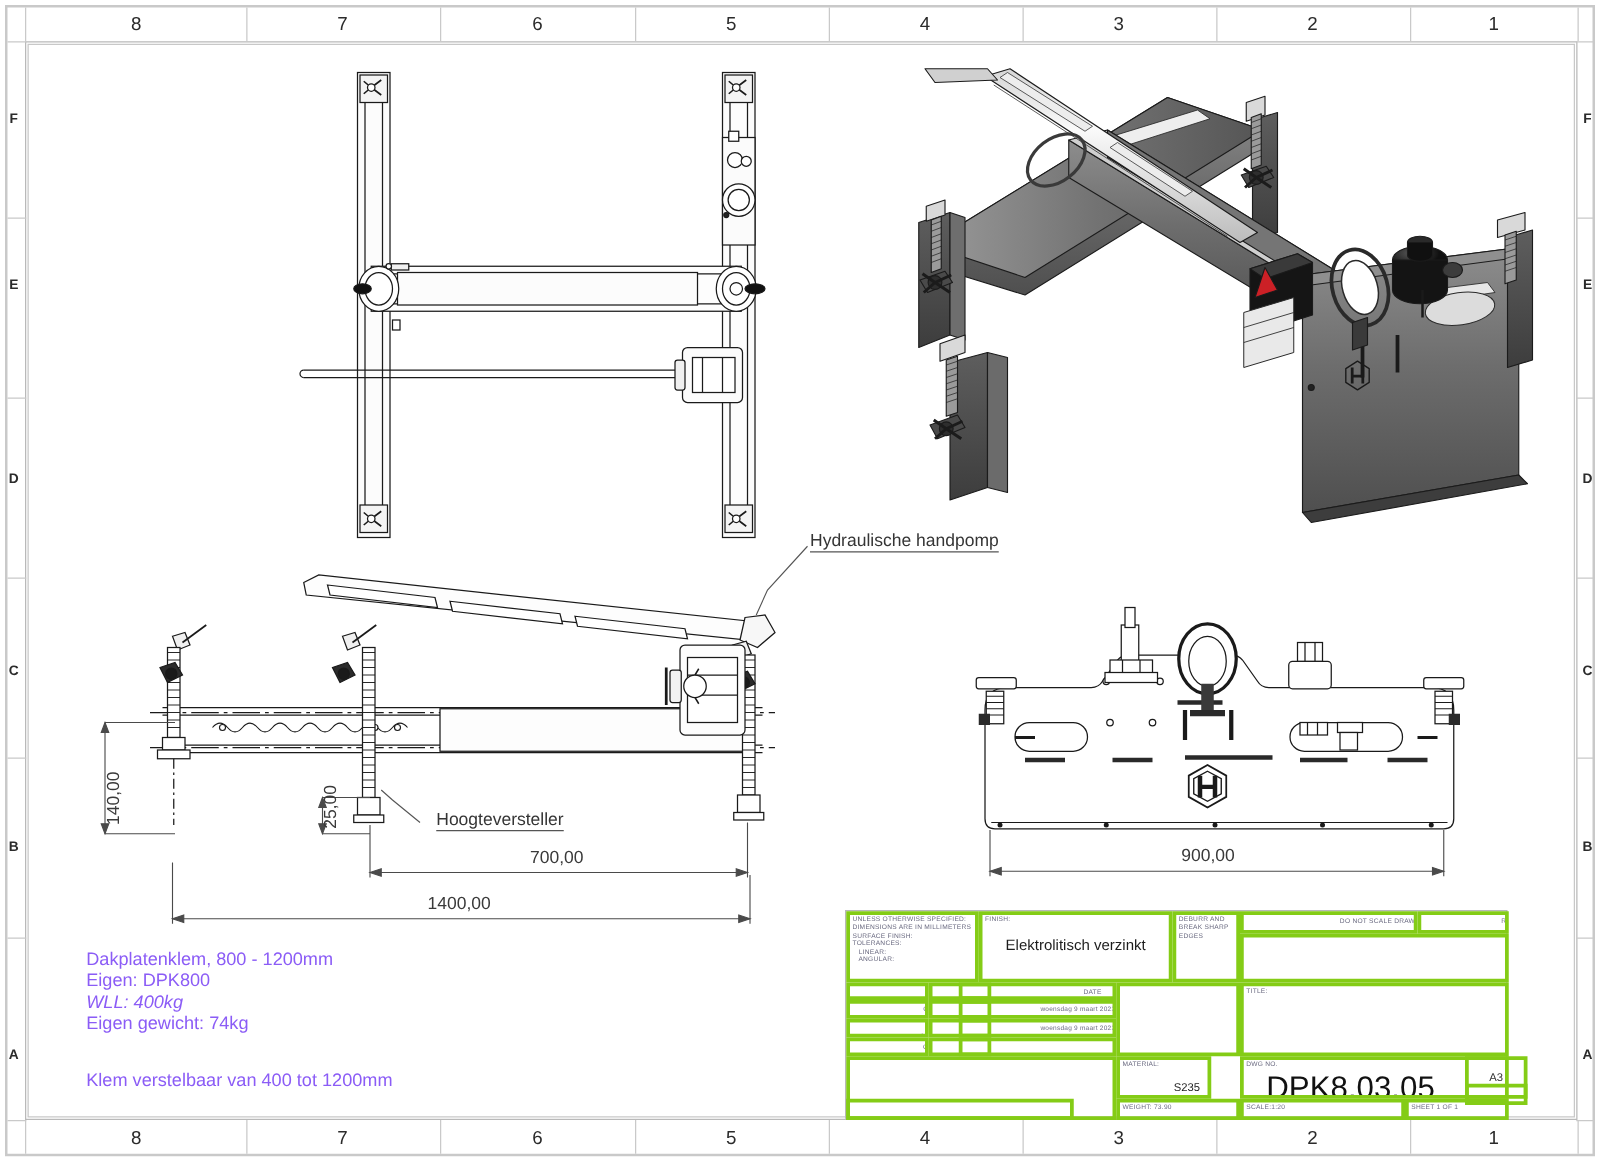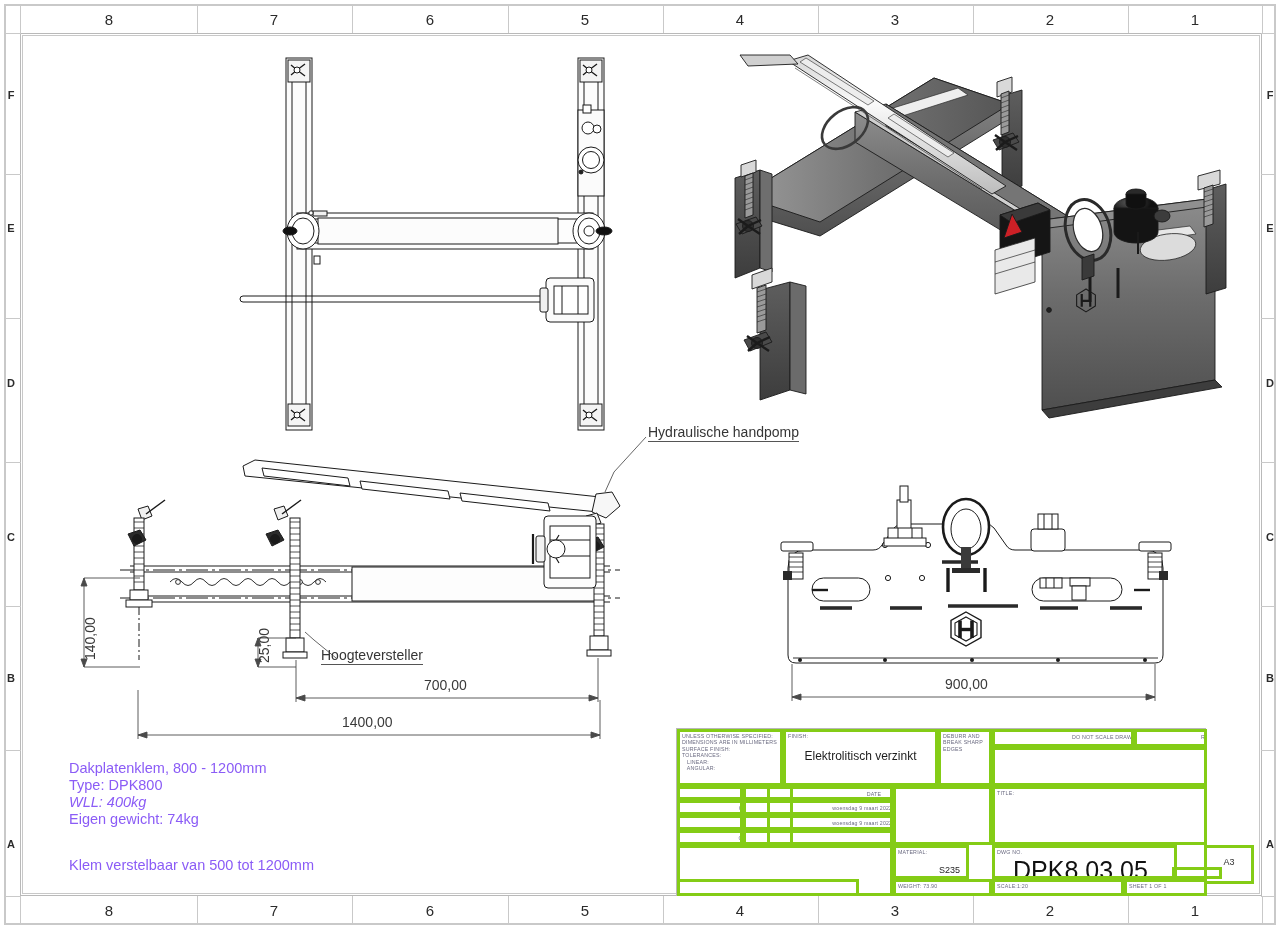--- a/index.html
+++ b/index.html
@@ -625,37 +625,37 @@
     </g>
 
     <g stroke="#555" stroke-width="0.9" fill="none">
       <path d="M646 437 L614 472 L605 492"></path>
       <path d="M336 658 L314 640 L305 632"></path>
     </g>
   </svg>
 
   <div class="leader-label" style="left:648px; top:424px;">Hydraulische handpomp</div>
 
-  <div class="leader-label" style="left:321px; top:647px;">Hoogteversteller</div>
+  <div class="leader-label" style="left:349px; top:647px;">Hoogteversteller</div>
 
   <div class="dim vert" style="left:82px; top:660px;">140,00</div>
 
   <div class="dim vert" style="left:256px; top:663px;">25,00</div>
 
   <div class="dim" style="left:424px; top:677px;">700,00</div>
 
   <div class="dim" style="left:342px; top:714px;">1400,00</div>
 
   <div class="dim" style="left:945px; top:676px;">900,00</div>
 
   <div class="notes" style="left:69px; top:760px;">Dakplatenklem, 800 - 1200mm</div>
-  <div class="notes" style="left:69px; top:777px;">Type: DPK800</div>
+  <div class="notes" style="left:69px; top:777px;">Eigen: DPK800</div>
   <div class="notes" style="left:69px; top:794px;font-style:italic;">WLL: 400kg</div>
   <div class="notes" style="left:69px; top:811px;">Eigen gewicht: 74kg</div>
-  <div class="notes" style="left:69px; top:857px;">Klem verstelbaar van 500 tot 1200mm</div>
+  <div class="notes" style="left:69px; top:857px;">Klem verstelbaar van 400 tot 1200mm</div>
 
   <div id="titleblock">
 
     <div class="cell" style="left:0; top:0; width:106px; height:57px;">
       <div class="cap">UNLESS OTHERWISE SPECIFIED:
 DIMENSIONS ARE IN MILLIMETERS
 SURFACE FINISH:
 TOLERANCES:
    LINEAR:
    ANGULAR:</div>
@@ -728,26 +728,26 @@
     <div class="cell" style="left:315px; top:57px; width:215px; height:59px;">
       <div class="cap">TITLE:</div>
       <div class="finish-val"></div>
     </div>
 
     <div class="cell" style="left:216px; top:116px; width:76px; height:34px;">
       <div class="cap">MATERIAL:</div>
       <div class="mat-val">S235</div>
     </div>
 
-    <div class="cell" style="left:315px; top:116px; width:185px; height:34px;">
+    <div class="cell" style="left:315px; top:116px; width:215px; height:34px;">
       <div class="cap">DWG NO.</div>
       <div class="dwgno-val">DPK8.03.05</div>
     </div>
 
-    <div class="cell" style="left:495px; top:116px; width:35px; height:39px;margin-left:32px;">
+    <div class="cell" style="left:495px; top:116px; width:35px; height:39px;">
       <div class="sheetsize-val">A3</div>
     </div>
     <div class="cell" style="left:495px; top:138px; width:35px; height:12px;"></div>
 
     <div class="cell" style="left:216px; top:150px; width:99px; height:17px;">
       <div class="cap">WEIGHT: 73.90</div>
     </div>
     <div class="cell" style="left:315px; top:150px; width:132px; height:17px;">
       <div class="cap">SCALE:1:20</div>
     </div>

